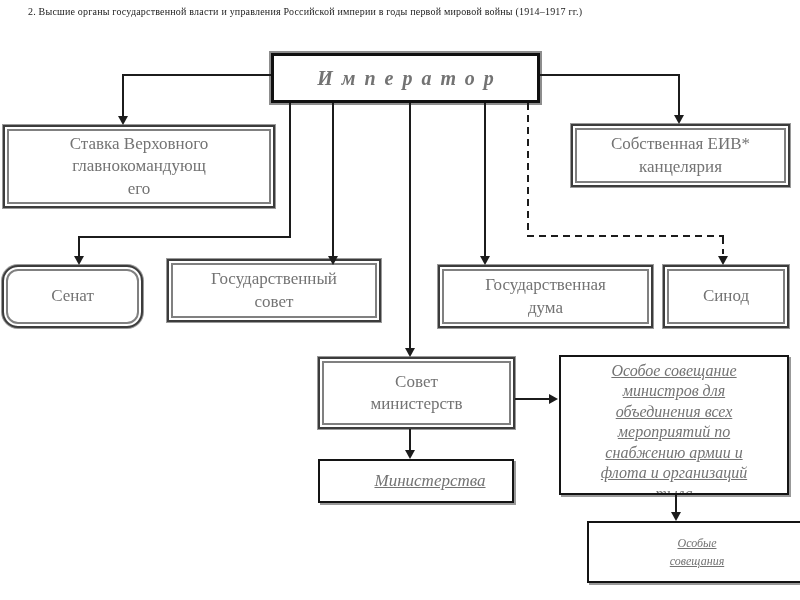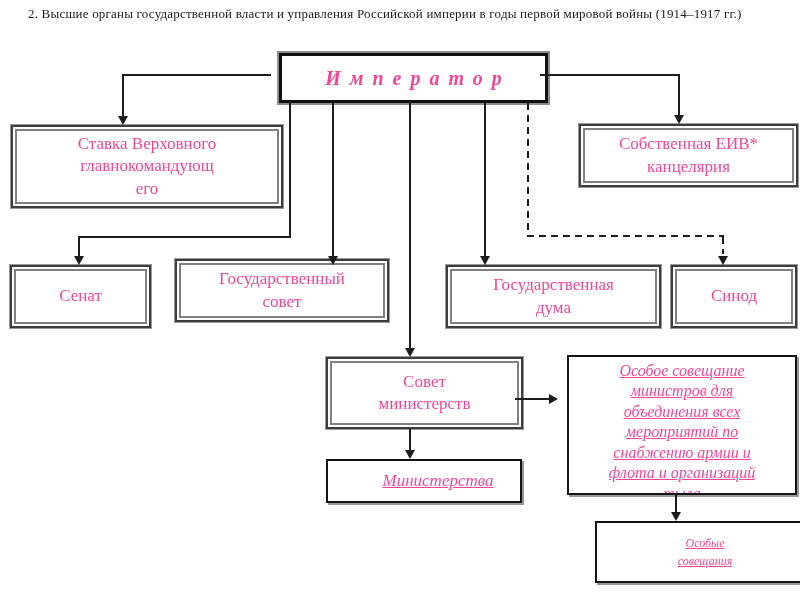--- a/index.html
+++ b/index.html
@@ -2,27 +2,27 @@
 <html><head>
 <meta charset="utf-8">
 <style>
   html,body { margin:0; padding:0; background:#fff; }
   .slide {
     position:relative; width:800px; height:600px; background:#ffffff;
     overflow:hidden; font-family:"Liberation Serif","DejaVu Serif",serif;
   }
   .slide-title {
     position:absolute; left:28px; top:6px; width:760px;
-    font-size:13px; color:#1b1b1b; letter-spacing:0.2px;
+    font-size:10px; color:#1b1b1b; letter-spacing:0.2px;
   }
   .box {
     position:absolute; box-sizing:border-box; background:#ffffff;
     display:flex; align-items:center; justify-content:center;
-    text-align:center; white-space:pre-line; color:#ec4899;
-    font-size:17px; line-height:1.3;margin-left:8px;
+    text-align:center; white-space:pre-line; color:#737373;
+    font-size:17px; line-height:1.3;
   }
   
   .b-emperor {
     left:271px; top:53px; width:269px; height:50px;
     border:3px solid #101010; box-shadow:0 0 0 2px #8d8d8d;
     font-size:20px; font-weight:bold; font-style:italic;
     letter-spacing:9px; padding-left:9px;
   }
   
   .frame-double {
@@ -30,21 +30,21 @@
     box-shadow:0 0 0 1px #9a9a9a, inset 0 0 0 2px #ffffff, inset 0 0 0 4px #808080;
   }
   
   .frame-plain {
     border:2px solid #141414;
     box-shadow:2px 2px 0 0 #999999;
     text-decoration:underline;
   }
   .b-stavka   { left:3px;   top:125px; width:272px; height:83px; }
   .b-chanc    { left:571px; top:124px; width:219px; height:63px; }
-  .b-senate   { left:2px;   top:265px; width:141px; height:63px; }
+  .b-senate   { left:2px;   top:265px; width:141px; height:63px;border-radius:16px; }
   .b-scouncil { left:167px; top:259px; width:214px; height:63px; }
   .b-duma     { left:438px; top:265px; width:215px; height:63px; }
   .b-synod    { left:663px; top:265px; width:126px; height:63px;text-align:right; }
   .b-cmin     { left:318px; top:357px; width:197px; height:72px; }
   .b-min      { left:318px; top:459px; width:196px; height:44px; font-style:italic;padding-left:28px; }
   .b-supply   {
     left:559px; top:355px; width:230px; height:140px;
     font-style:italic; font-size:16px; line-height:1.28;
     align-items:flex-start; padding-top:4px; overflow:hidden;
   }

